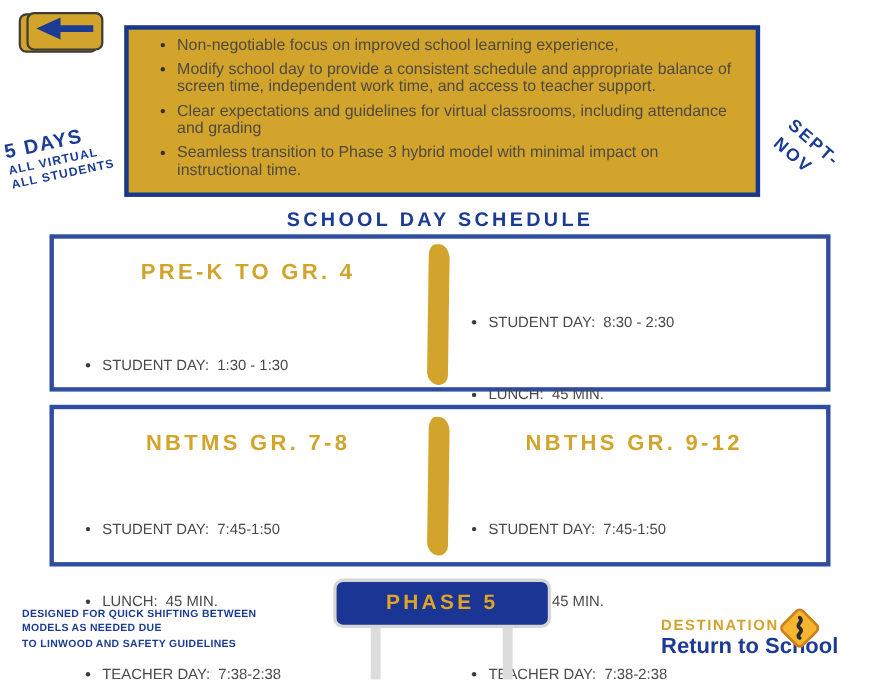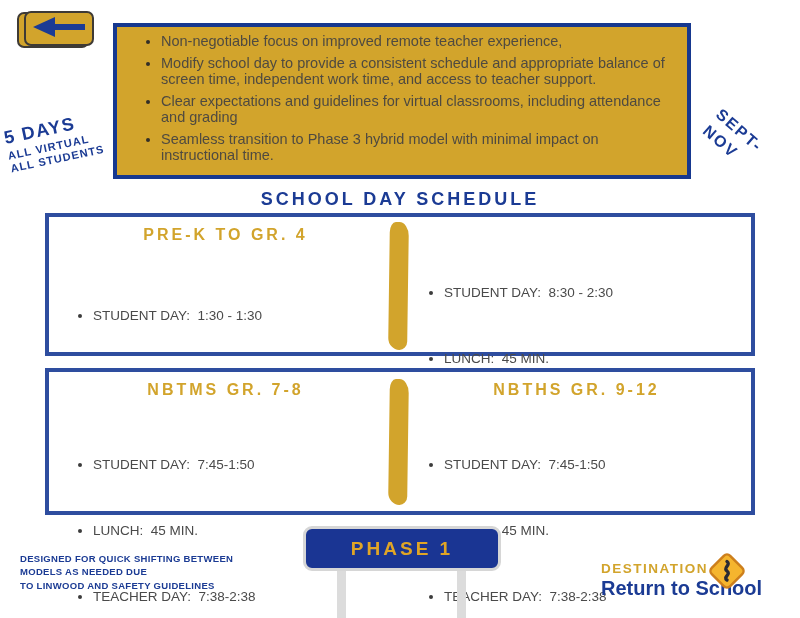--- a/index.html
+++ b/index.html
@@ -66,22 +66,22 @@
   }
   .sched-box {
     position:absolute; left:45px; width:710px; background:#ffffff;
     border:4px solid #2e4d9f;
   }
   .sched-box.box1 { top:213px; height:143px; }
   .sched-box.box2 { top:368px; height:147px; }
   .cols { display:flex; height:100%; }
   .col { flex:1; padding:4px 12px 0 14px; position:relative; }
   .col-header {
-    text-align:center; color:#d2a42c; font-size:16px; font-weight:800;
-    letter-spacing:3px; margin-top:5px;
+    text-align:center; color:#d2a42c; font-size:20px; font-weight:800;
+    letter-spacing:3px; margin-top:16px;
   }
   .sched-list {
     list-style:disc; margin:0 0 0 30px; padding:0;
     color:#4a4a4a; font-size:13.5px; line-height:22px; white-space:pre-wrap;
   }
   .sched-list li::marker { color:#3c3c3c; }
   .box1 .sched-list { margin-top:17px; }
   .box2 .sched-list { margin-top:11px; }
   .brush {
     position:absolute; left:340px; width:19px; background:#d2a42c;
@@ -136,21 +136,21 @@
       <span>
         <svg width="52" height="22" viewBox="0 0 52 22">
             <polygon points="52,8 22,8 22,1 0,11 22,21 22,14 52,14" fill="#1b3b94"></polygon>
           </svg>
       </span>
     </div>
   </div>
 
   <div class="goals-panel">
     <ul class="goals-list">
-      <li>Non-negotiable focus on improved remote teacher experience,</li>
+      <li>Non-negotiable focus on improved school learning experience,</li>
       <li>Modify school day to provide a consistent schedule and appropriate balance of screen time, independent work time, and access to teacher support.</li>
       <li>Clear expectations and guidelines for virtual classrooms, including attendance and grading</li>
       <li>Seamless transition to Phase 3 hybrid model with minimal impact on instructional time.</li>
     </ul>
   </div>
 
   <div class="badge badge-left">
     <div class="l1">5 DAYS</div>
     <div class="l2">ALL VIRTUAL</div>
     <div class="l3">ALL STUDENTS</div>
@@ -210,21 +210,21 @@
 
   <div class="footer-note">
     <div>DESIGNED FOR QUICK SHIFTING BETWEEN</div>
     <div>MODELS AS NEEDED DUE</div>
     <div>TO LINWOOD AND SAFETY GUIDELINES</div>
   </div>
 
   <div class="post post-left"></div>
   <div class="post post-right"></div>
   <div class="phase-sign">
-    <span>PHASE 1</span>
+    <span>PHASE 5</span>
   </div>
 
   <div class="logo">
     <div class="logo-top">DESTINATION</div>
     <span class="logo-sign">
       <svg width="46" height="46" viewBox="0 0 46 46">
         <rect x="10" y="10" width="26" height="26" rx="4.5" transform="rotate(45 23 23)" fill="#f5b52e" stroke="#cd7f1c" stroke-width="2.5"></rect>
         <path d="M23 32 C18.5 29 27.5 26.5 23 23 C18.5 19.5 27.5 17 23 13.5" fill="none" stroke="#2a2a33" stroke-width="3.4" stroke-linecap="round"></path>
       </svg>
     </span>

